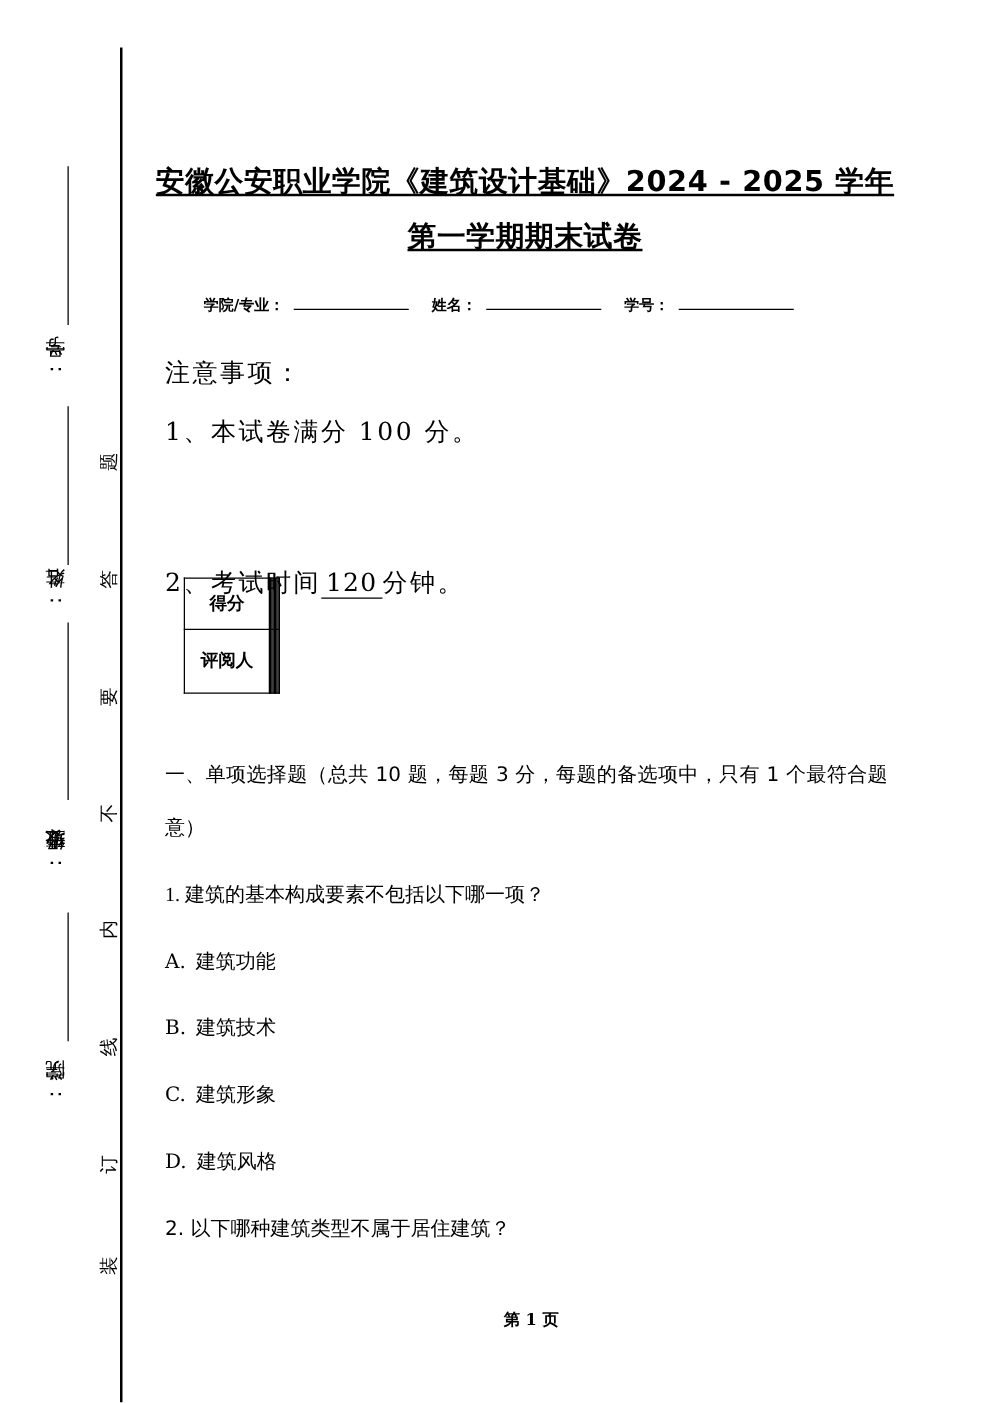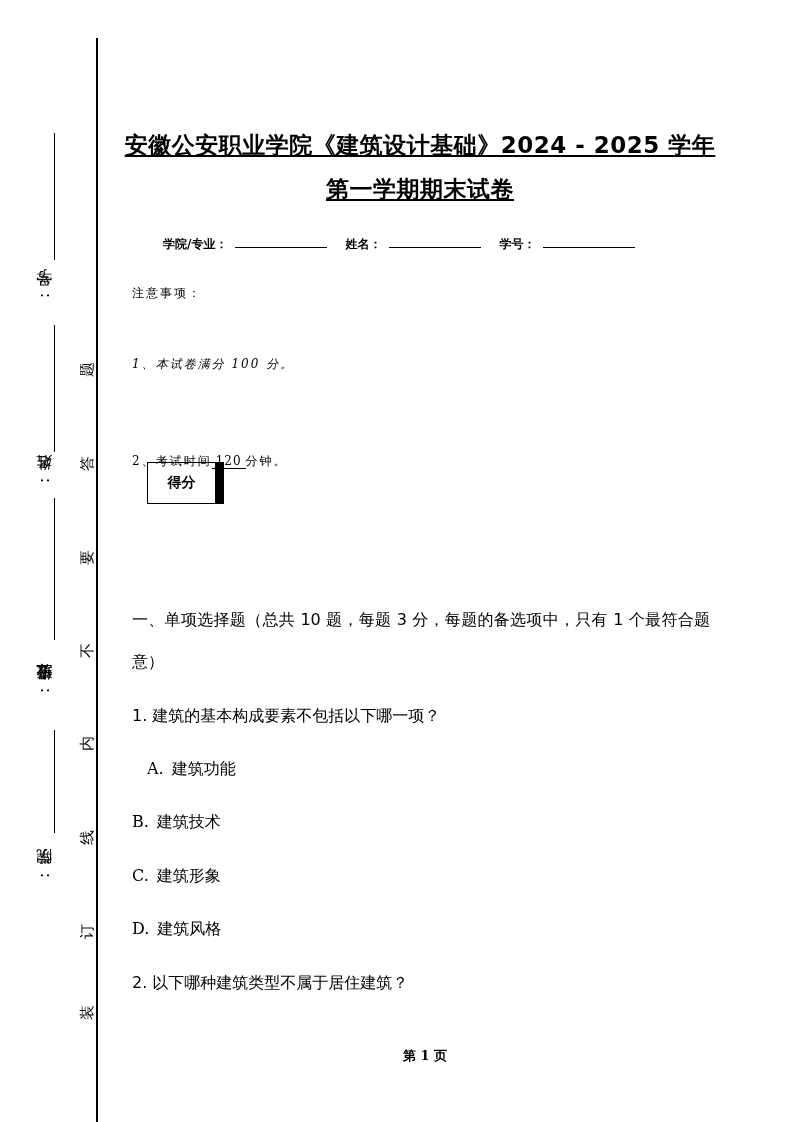--- a/index.html
+++ b/index.html
@@ -10,21 +10,21 @@
   .vlabel { position:absolute; left:36px; width:20px; font-size:16px; line-height:16px;
             writing-mode:vertical-rl; transform:rotate(180deg); text-align:center;
             font-family:"DejaVu Sans","Liberation Sans",sans-serif; white-space:nowrap; }
   .vchar { position:absolute; left:80px; font-size:15px; transform:rotate(-90deg);
            font-family:"DejaVu Sans","Liberation Sans",sans-serif; }
   .title { position:absolute; left:120px; width:600px; text-align:center; font-weight:bold;
            font-size:23px; font-family:"DejaVu Sans","Liberation Sans",sans-serif; letter-spacing:0.5px;text-decoration:underline; }
   .info-row { position:absolute; left:163px; top:231px; font-size:12px; font-weight:bold;
               font-family:"DejaVu Sans","Liberation Sans",sans-serif; display:flex; gap:8px; align-items:baseline; }
   .blank { display:inline-block; width:92px; border-bottom:1.2px solid #000; height:16px; margin-right:10px; }
-  .para { position:absolute; left:132px; font-size:12px; letter-spacing:2px; }
+  .para { position:absolute; left:132px; font-size:20px; letter-spacing:2px; }
   .under { display:inline-block; border-bottom:1.2px solid #000; padding:0 4px; letter-spacing:1px;margin-top:45px; }
   table.score { position:absolute; left:147px; top:462px; border-collapse:collapse;
                 font-family:"DejaVu Sans","Liberation Sans",sans-serif; font-size:14px; }
   table.score td { border:1.3px solid #000; text-align:center; padding:0; }
   table.score tr.r0 td { height:30px; font-weight:bold; }
   table.score tr.r1 td { height:40px; }
   table.score tr.r2 td { height:50px; }
   table.score td.first { width:67px; font-weight:bold; }
   table.score td.col { width:60px; }
   table.score td.last { width:61px; }
@@ -65,45 +65,56 @@
 <div class="info-row">
   <span>学院/专业：</span>
   <span class="blank"></span>
   <span>姓名：</span>
   <span class="blank"></span>
   <span>学号：</span>
   <span class="blank"></span>
 </div>
 
 <div class="para" style="top:285px;">注意事项：</div>
-<div class="para" style="top:356px;font-style:italic;">1、本试卷满分 100 分。</div>
+<div class="para" style="top:332px;">1、本试卷满分 100 分。</div>
 <div class="para" style="top:409px;">
   <span>2、考试时间</span><span class="under">120</span><span>分钟。</span>
 </div>
 
 <table class="score">
   <tbody>
   <tr class="r1">
     <td class="first">得分</td>
     <td></td>
     <td></td>
     <td></td>
     <td></td>
     <td></td>
     <td></td>
     <td></td>
     <td></td>
   </tr>
+  <tr class="r2">
+    <td class="first">评阅人</td>
+    <td></td>
+    <td></td>
+    <td></td>
+    <td></td>
+    <td></td>
+    <td></td>
+    <td></td>
+    <td></td>
+  </tr>
 </tbody>
   </table>
 
 <div class="section" style="top:599px;">一、单项选择题（总共 10 题，每题 3 分，每题的备选项中，只有 1 个最符合题意）</div>
 
-<div class="body-text" style="top:706px;">1. 建筑的基本构成要素不包括以下哪一项？</div>
-<div class="body-text" style="top:759px;margin-left:15px;">
+<div class="body-text" style="top:706px;font-family:Liberation Serif, serif;">1. 建筑的基本构成要素不包括以下哪一项？</div>
+<div class="body-text" style="top:759px;">
   <span class="opt-letter">A.</span><span>建筑功能</span>
 </div>
 <div class="body-text" style="top:812px;">
   <span class="opt-letter">B.</span><span>建筑技术</span>
 </div>
 <div class="body-text" style="top:866px;">
   <span class="opt-letter">C.</span><span>建筑形象</span>
 </div>
 <div class="body-text" style="top:919px;">
   <span class="opt-letter">D.</span><span>建筑风格</span>

